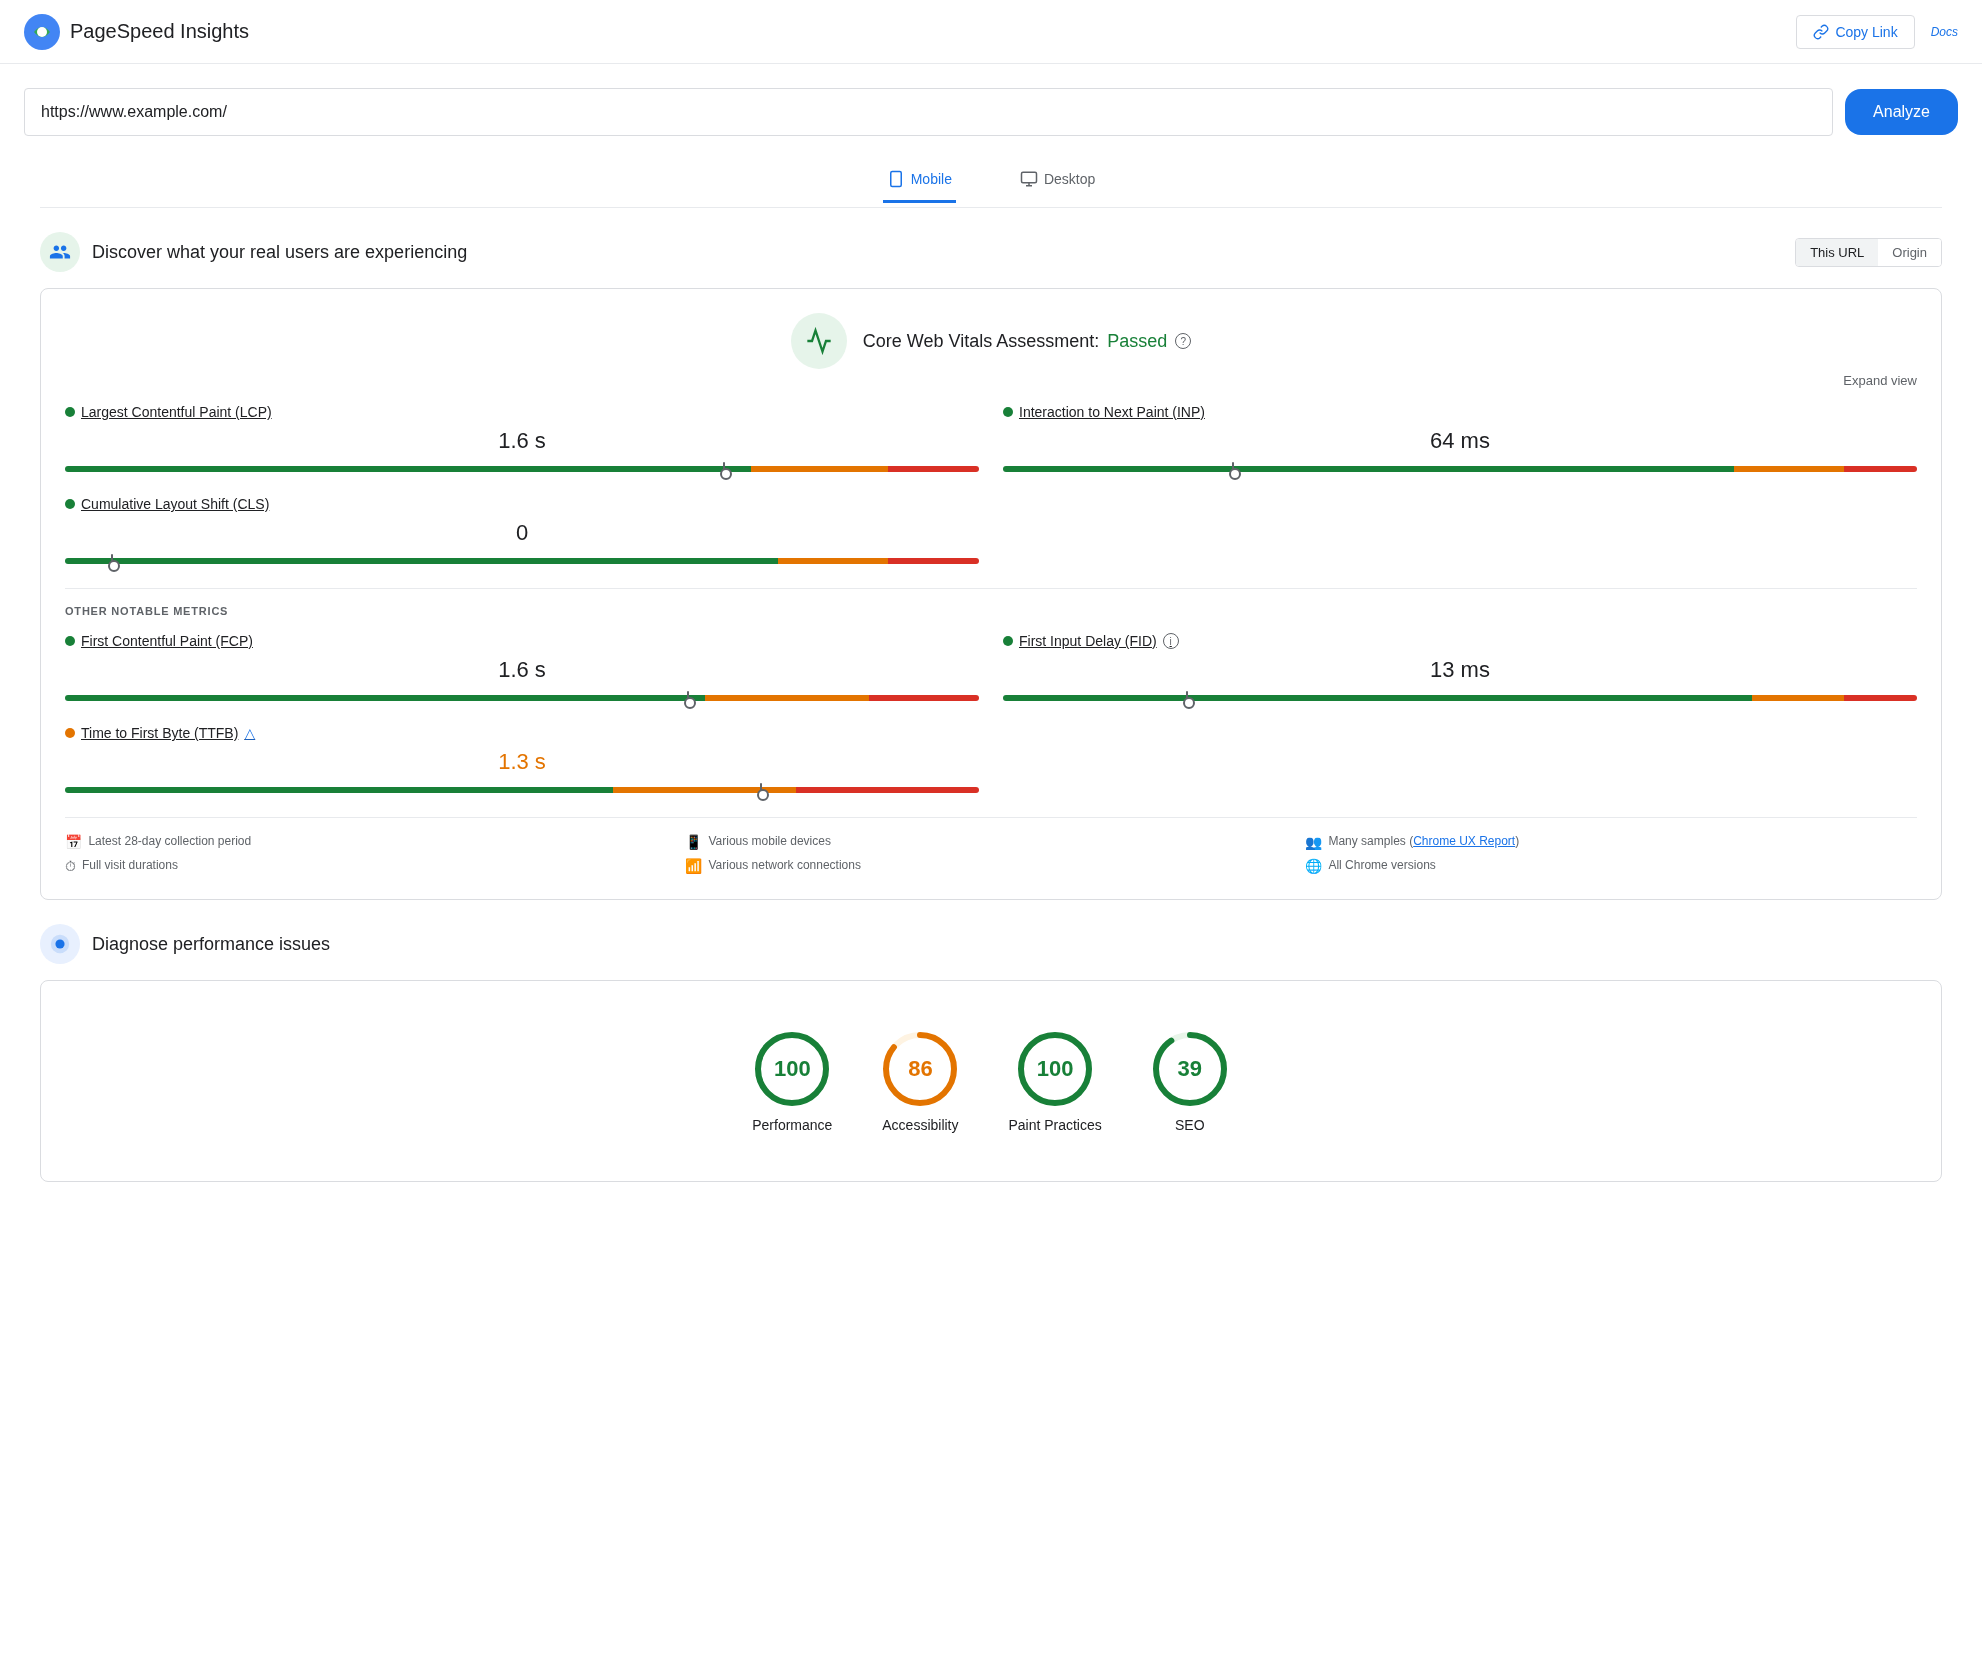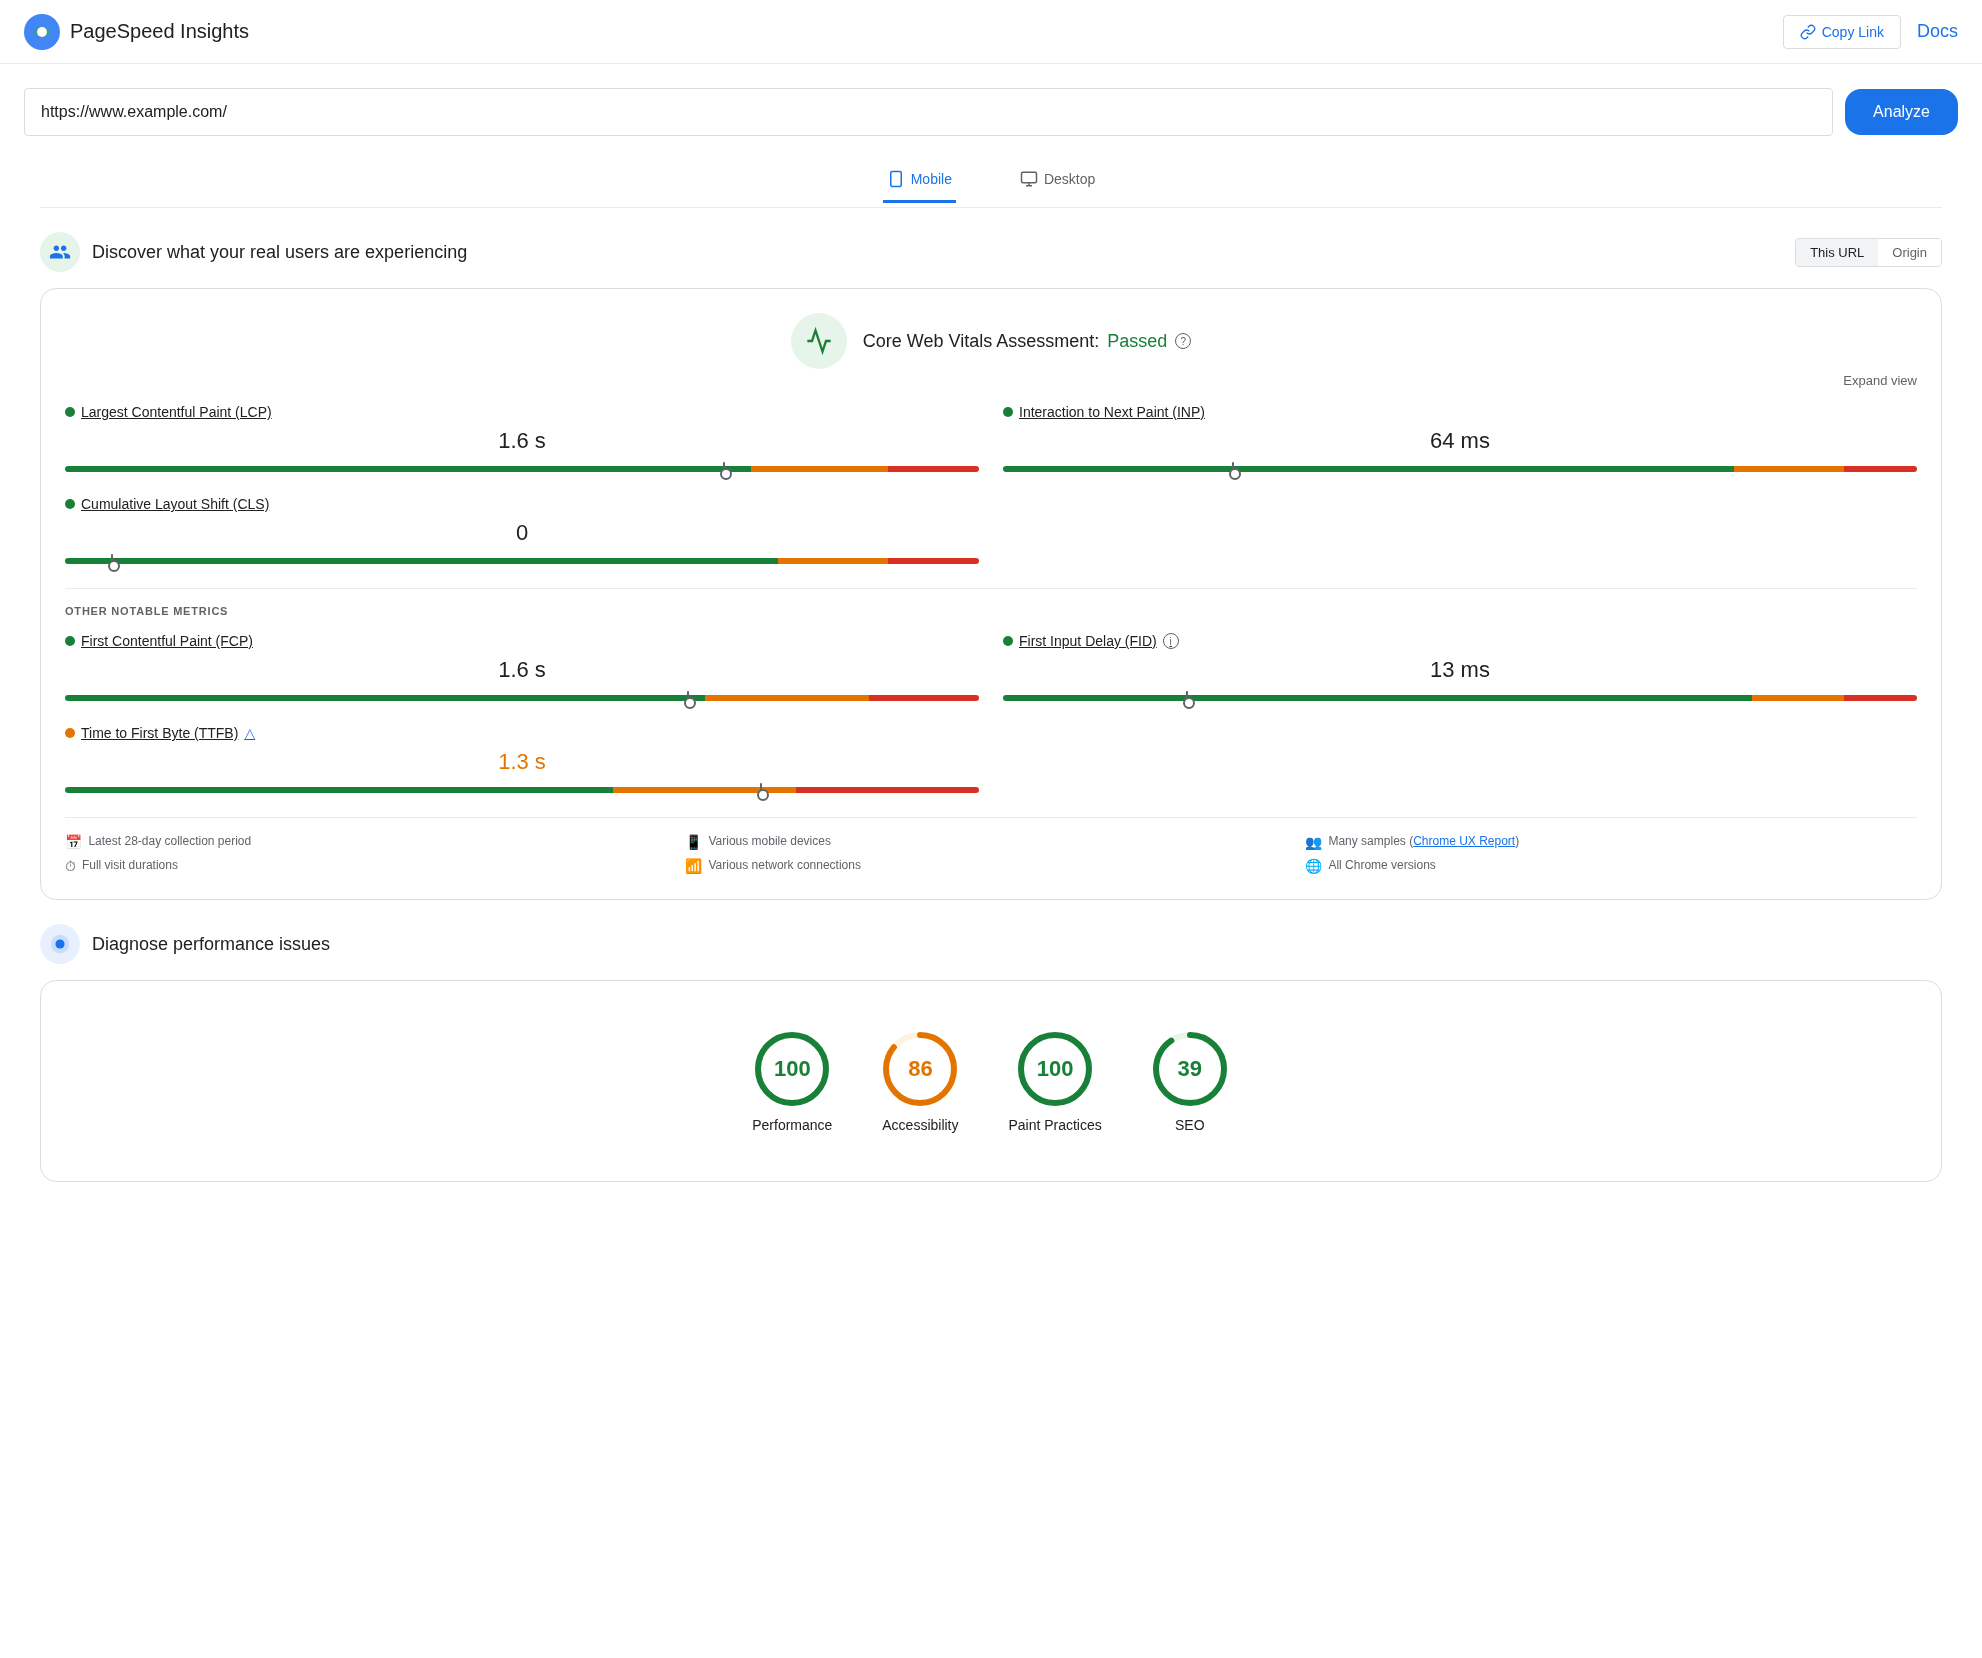--- a/index.html
+++ b/index.html
@@ -46,24 +46,25 @@
       border-radius: 4px;
       padding: 8px 16px;
       background: #fff;
       color: #1a73e8;
       font-size: 14px;
       cursor: pointer;
       font-weight: 500;
     }
     .docs-link {
       color: #1a73e8;
-      font-size: 18px;
+      font-size: 12px;
       font-weight: 500;
       text-decoration: none;
       cursor: pointer;
+      font-style: italic;
     }
 
     
     .search-section {
       padding: 24px 24px 16px;
       display: flex;
       gap: 12px;
       align-items: center;
     }
     .url-input {
@@ -159,21 +160,21 @@
     }
     .toggle-btn.active {
       background: #f1f3f4;
       color: #202124;
       font-weight: 500;
     }
 
     
     .card {
       border: 1px solid #dadce0;
-      border-radius: 16px;
+      border-radius: 8px;
       padding: 24px;
       margin-bottom: 24px;
     }
     .cwv-icon-wrap {
       width: 56px;
       height: 56px;
       border-radius: 50%;
       background: #e6f4ea;
       display: flex;
       align-items: center;

